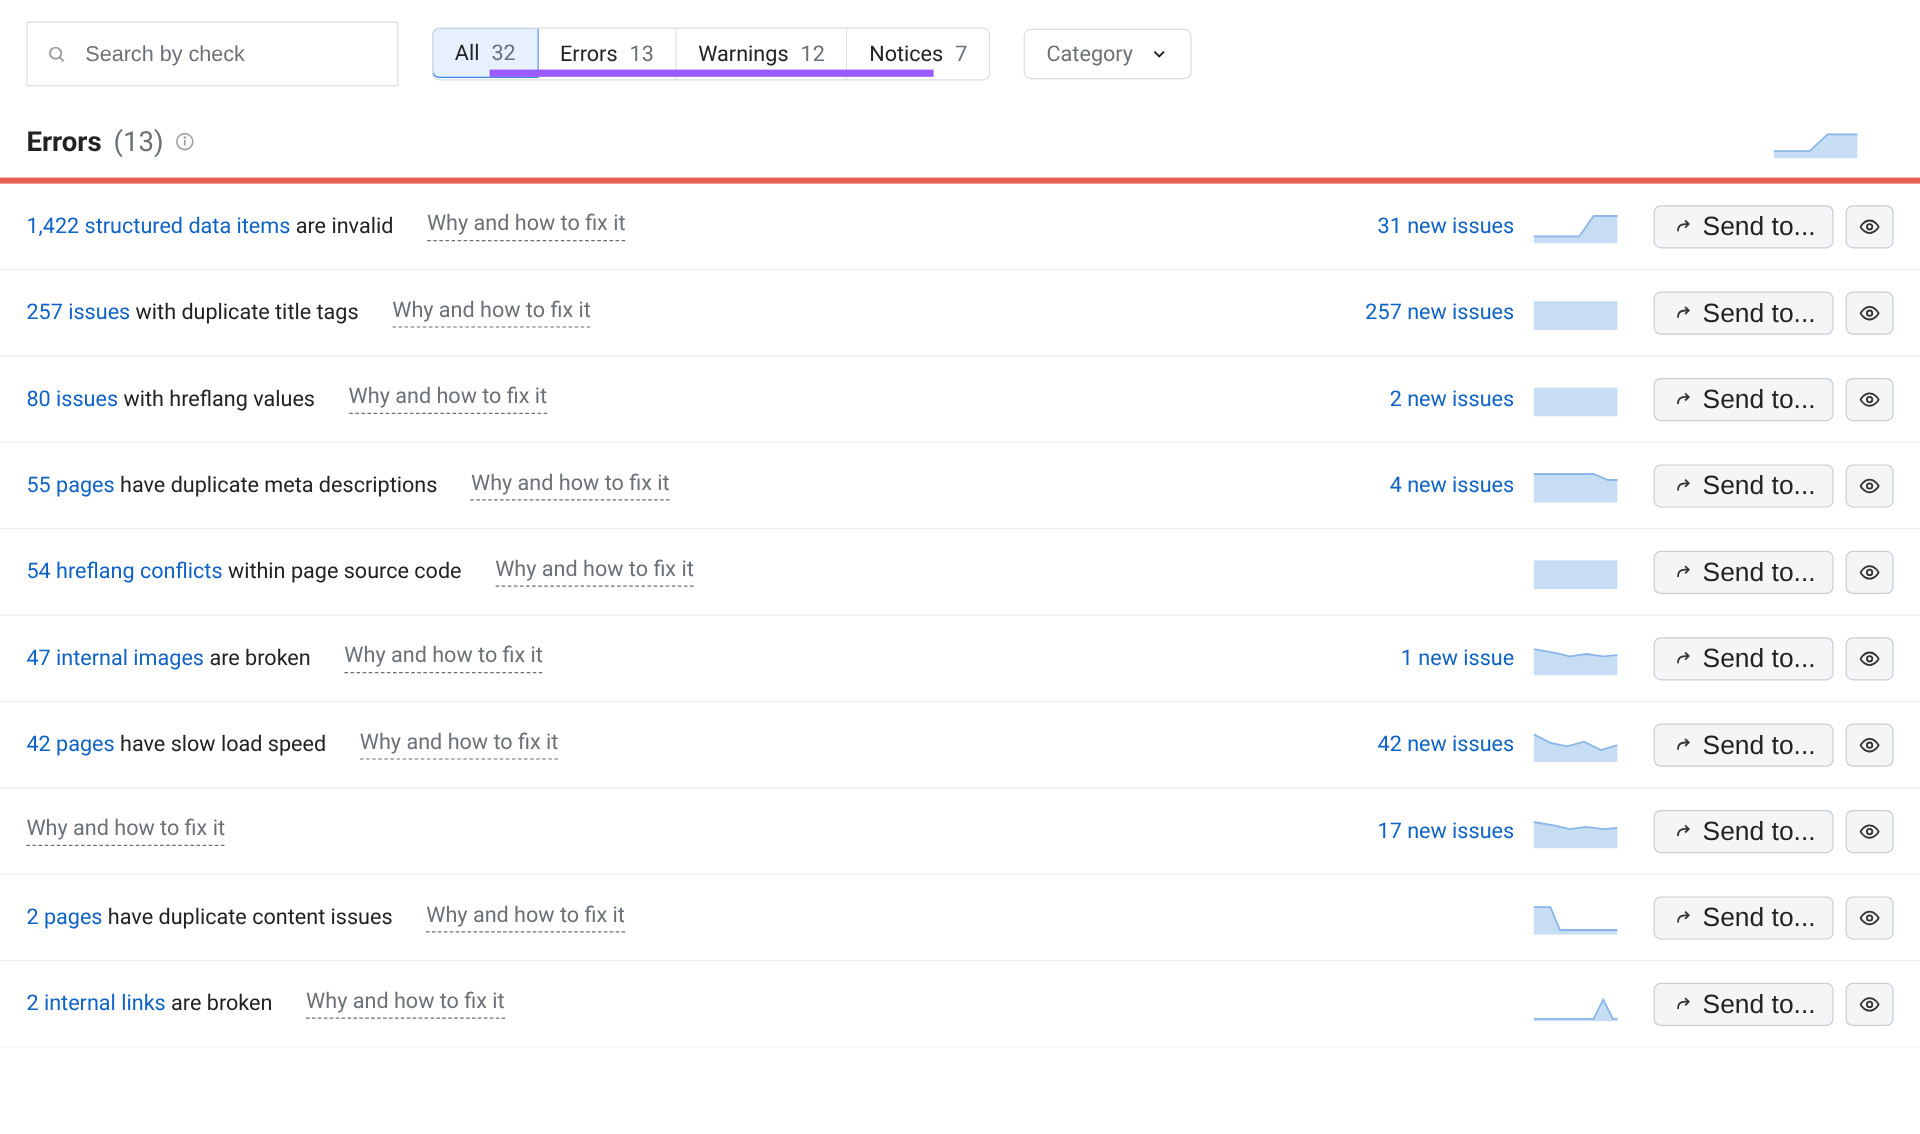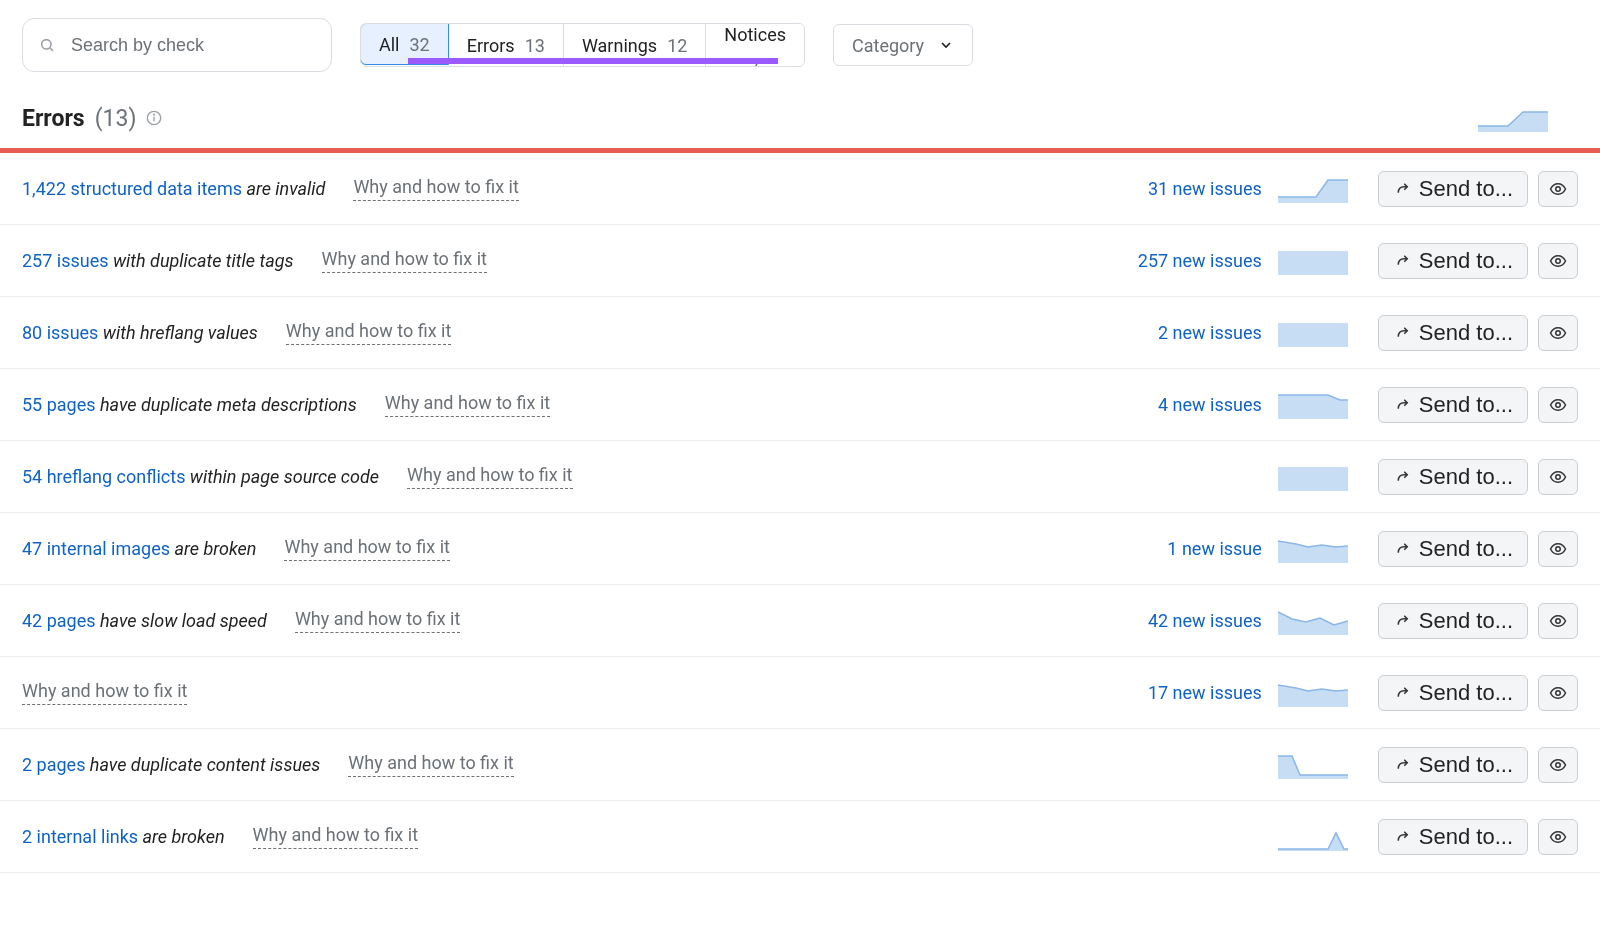--- a/index.html
+++ b/index.html
@@ -26,33 +26,33 @@
     font-size:18px;
     color:var(--text);
     width:1600px;
   }
   .wrap{padding:18px 0 0 0;}
   
   .toolbar{display:flex;align-items:center;gap:28px;padding:0 22px;}
   .search{
     display:flex;align-items:center;gap:14px;
     width:310px;height:54px;
-    border:1px solid var(--border);border-radius:12px;
+    border:1px solid var(--border);border-radius:0;
     padding:12px 16px;color:var(--muted);
   }
   .search input{border:0;outline:0;font-size:18px;width:100%;color:var(--text);}
   .search input::placeholder{color:var(--muted);}
   .tabs{display:flex;border:1px solid var(--border);border-radius:6px;overflow:hidden;position:relative;}
   .tab{
     display:flex;align-items:center;gap:10px;
     padding:0 18px;height:42px;
     border-right:1px solid var(--border);
     cursor:pointer;background:var(--bg);
   }
-  .tab:last-child{border-right:0;flex-direction:column;}
+  .tab:last-child{border-right:0;}
   .tab.active{background:var(--active-tab);border:1px solid var(--active-tab-border);margin:-1px 0 -1px -1px;border-radius:6px 0 0 6px;}
   .tab .lbl{color:var(--text);}
   .tab .cnt{color:var(--muted);}
   .tabs-hl{position:absolute;left:408px;top:58px;width:370px;height:6px;background:var(--hl);}
   .dd{
     display:flex;align-items:center;gap:14px;
     height:42px;padding:0 18px;
     border:1px solid var(--border);border-radius:6px;
     color:var(--muted);cursor:pointer;
   }
@@ -69,21 +69,21 @@
   .info-ic{color:var(--muted);cursor:pointer;}
   
   .row{
     display:flex;align-items:center;
     height:72px;padding:0 22px;
     border-bottom:1px solid var(--border-light);
   }
   .row .main{flex:1;display:flex;align-items:center;gap:28px;min-width:0;}
   .issue{white-space:nowrap;}
   .issue .num{color:var(--link);cursor:pointer;text-align:right;}
-  .issue .rest{color:var(--text);font-style:italic;}
+  .issue .rest{color:var(--text);}
   .why{
     color:var(--muted);border-bottom:1px dashed var(--muted);
     line-height:1.2;padding-bottom:2px;cursor:pointer;white-space:nowrap;text-align:right;
   }
   .new{color:var(--link);text-align:right;width:200px;cursor:pointer;white-space:nowrap;}
   .spark{width:70px;height:28px;margin:0 30px 0 16px;}
   .spark svg{display:block;}
   .send{
     display:flex;align-items:center;gap:8px;
     height:36px;padding:0 14px;

